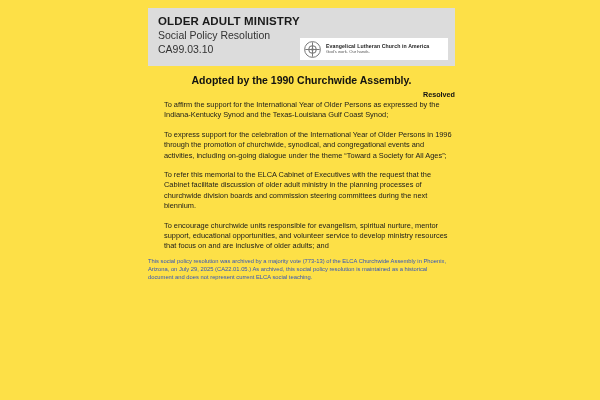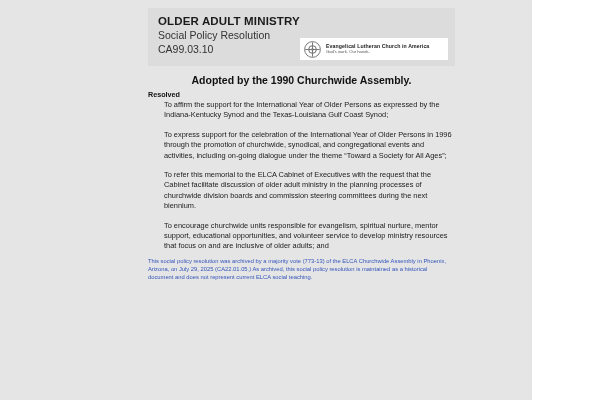--- a/index.html
+++ b/index.html
@@ -8,23 +8,23 @@
   }
   body {
     width: 600px;
     height: 400px;
     background: #ffffff;
     font-family: "Liberation Sans", sans-serif;
     overflow: hidden;
   }
   #page {
     position: relative;
-    width: 532px;
+    width: 600px;
     height: 400px;
-    background: #e5e5e5;
+    background: #fde047;
   }
   
   .header-band {
     position: absolute;
     left: 148px;
     top: 8px;
     width: 307px;
     height: 58px;
     background: #dcdcdc;
   }
@@ -112,20 +112,21 @@
     left: 148px;
     top: 90px;
     width: 307px;
   }
   .resolved-label {
     font-size: 7.2px;
     font-weight: bold;
     color: #111111;
     line-height: 9px;
     margin-bottom: 1px;
+    text-align: right;
   }
   .para {
     font-size: 7.4px;
     font-weight: normal;
     color: #1a1a1a;
     line-height: 10.4px;
     margin: 0 0 9px 16px;
     text-align: left;
   }
   .para:last-child {

